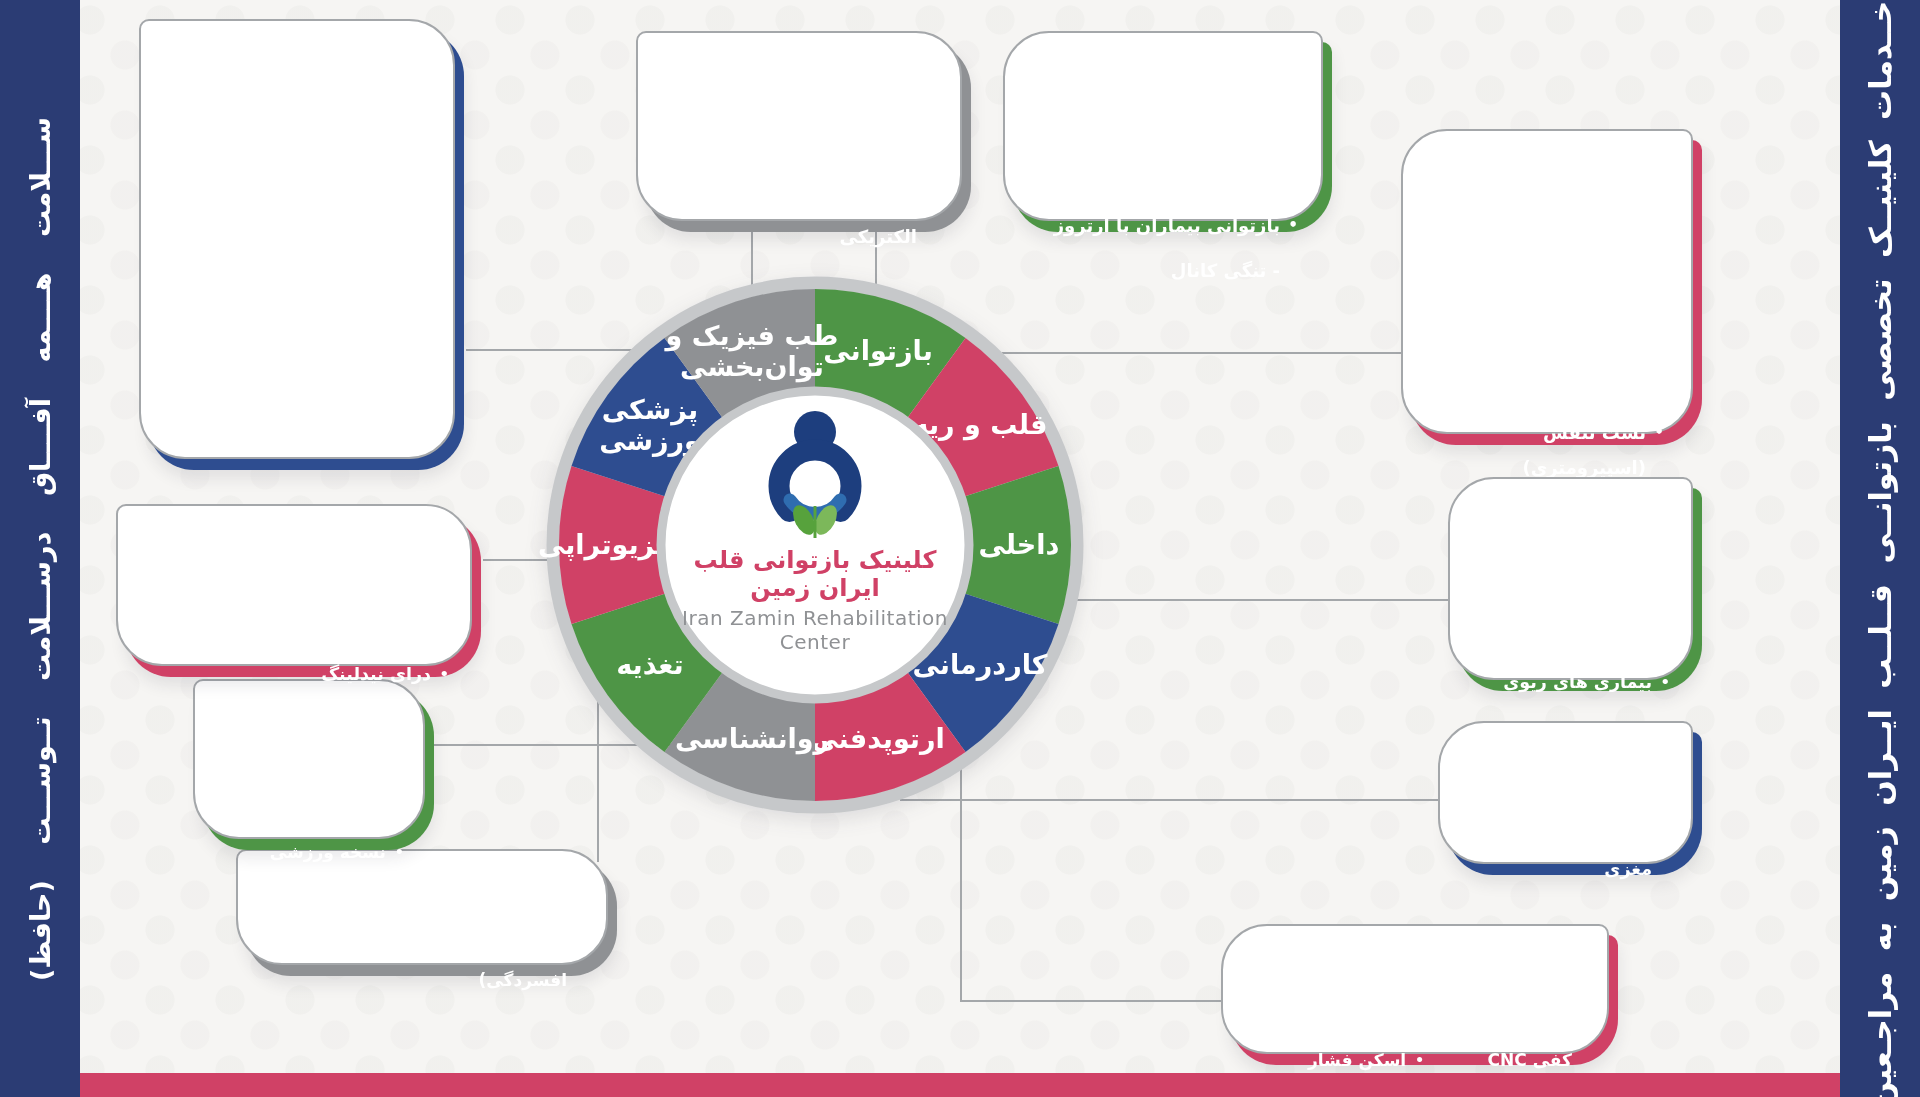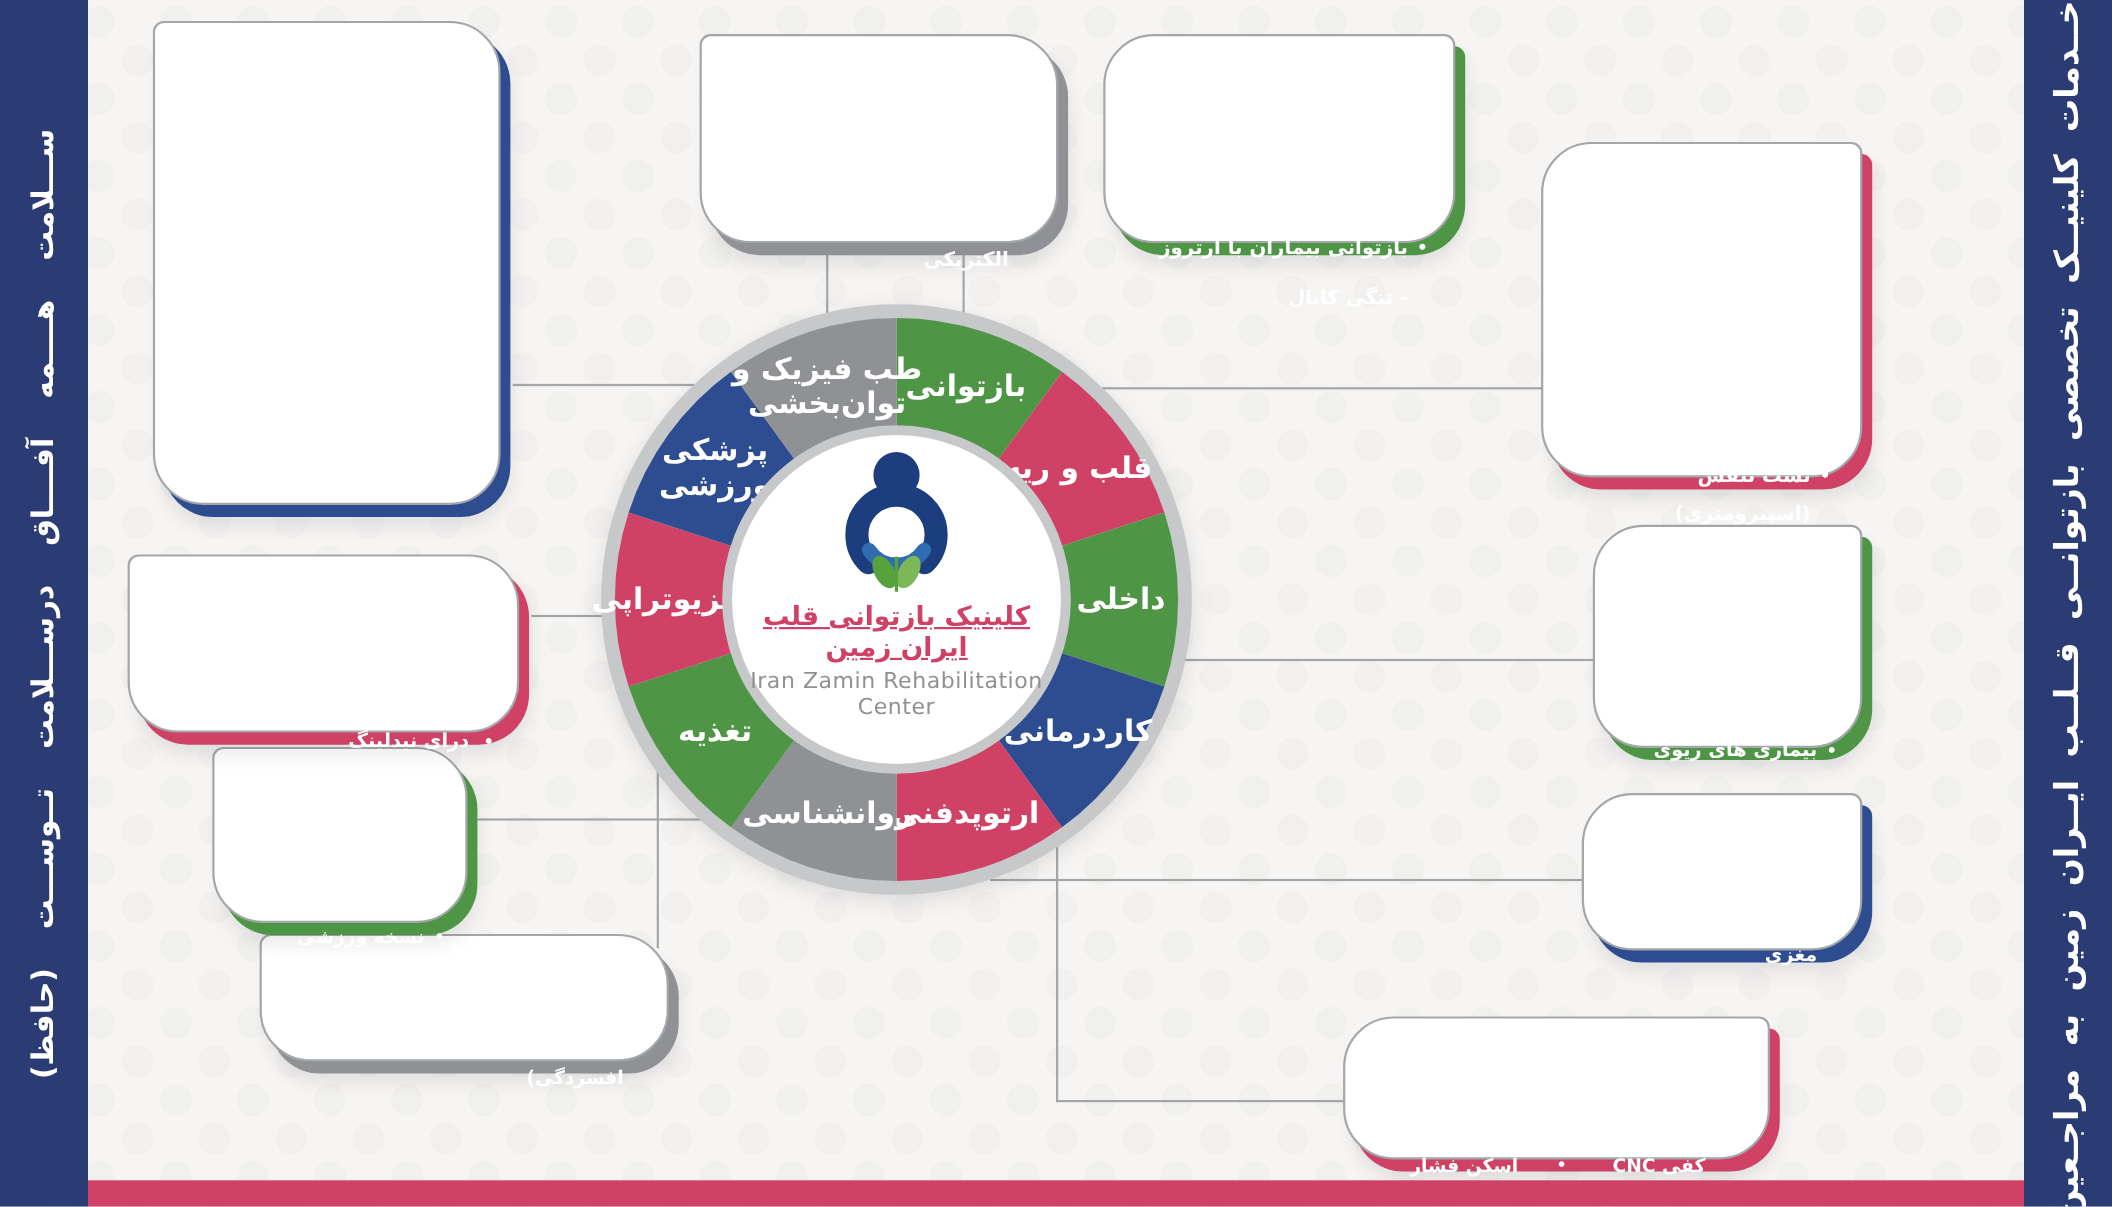--- a/index.html
+++ b/index.html
@@ -49,41 +49,41 @@
   }
   .callout::before{
     content:"";position:absolute;inset:0;z-index:-1;
     transform:translate(-9px,-11px);
     background:#fff;border:2px solid var(--line);border-radius:inherit;
   }
   .callout ul{list-style:none;margin:0;padding:0;}
   .callout li{position:relative;padding-right:20px;}
   .callout li::before{content:"\2022";position:absolute;right:2px;top:0;font-size:.85em;}
   .cols{display:flex;gap:18px;}
-  .cols ul{flex:1;text-align:center;}
+  .cols ul{flex:1;}
   .sq-tl{border-top-left-radius:10px;}
   .sq-tr{border-top-right-radius:10px;}
   #box-physical-medicine{left:148px;top:30px;width:316px;height:440px;background:var(--blue);padding:24px 28px;font-size:12px;line-height:36px;}
   #box-electrodiagnosis{left:645px;top:42px;width:326px;height:190px;background:var(--gray);padding:24px 34px;font-size:18px;line-height:38px;}
   #box-rehabilitation{left:1012px;top:42px;width:320px;height:190px;background:var(--green);padding:26px 32px;font-size:18px;line-height:45px;}
   #box-cardiopulmonary{left:1410px;top:140px;width:292px;height:305px;background:var(--pink);padding:30px 36px;font-size:18px;line-height:35px;}
   #box-internal-medicine{left:1457px;top:488px;width:245px;height:203px;background:var(--green);padding:24px 30px;font-size:17.5px;line-height:31px;}
   #box-neuro-rehab{left:1447px;top:732px;width:255px;height:143px;background:var(--blue);padding:22px 30px;font-size:17.5px;line-height:33px;}
   #box-orthotics{left:1230px;top:935px;width:388px;height:130px;background:var(--pink);padding:20px 26px;font-size:17px;line-height:30px;}
   #box-orthotics .col-r{flex:0 0 44%;}
   #box-psychology{left:245px;top:860px;width:372px;height:116px;background:var(--gray);padding:12px 30px;font-size:17px;line-height:31px;}
   #box-nutrition{left:202px;top:690px;width:232px;height:160px;background:var(--green);padding:18px 28px;font-size:17px;line-height:32px;}
   #box-physiotherapy{left:125px;top:515px;width:356px;height:162px;background:var(--pink);padding:20px 30px;font-size:17.5px;line-height:31px;}
   
   #wheel{position:absolute;left:535px;top:265px;width:560px;height:560px;z-index:2;filter:drop-shadow(0 6px 10px rgba(40,40,60,.12));}
   .seg-label{font-family:"DejaVu Sans",sans-serif;font-size:27px;font-weight:bold;fill:#ffffff;}
   
   #wheel-center{position:absolute;left:665px;top:408px;width:300px;z-index:4;text-align:center;}
   #center-logo{display:block;margin:0 auto 6px auto;}
-  #center-title-fa{margin:0;font-size:24px;font-weight:bold;color:var(--pink);direction:rtl;text-decoration:underline;}
+  #center-title-fa{margin:0;font-size:24px;font-weight:bold;color:var(--pink);direction:rtl;}
   #center-title-en{margin:4px 0 0 0;font-size:20px;color:#8f9194;letter-spacing:.5px;}
 </style>
 </head>
 <body>
 
 <div id="stage">
 
   <div class="sidebar" id="bar-left">
     <div class="sidebar-text">ســـلامت هــــمه آفــــاق درســـلامت تــوســـت (حافظ)</div>
   </div>

